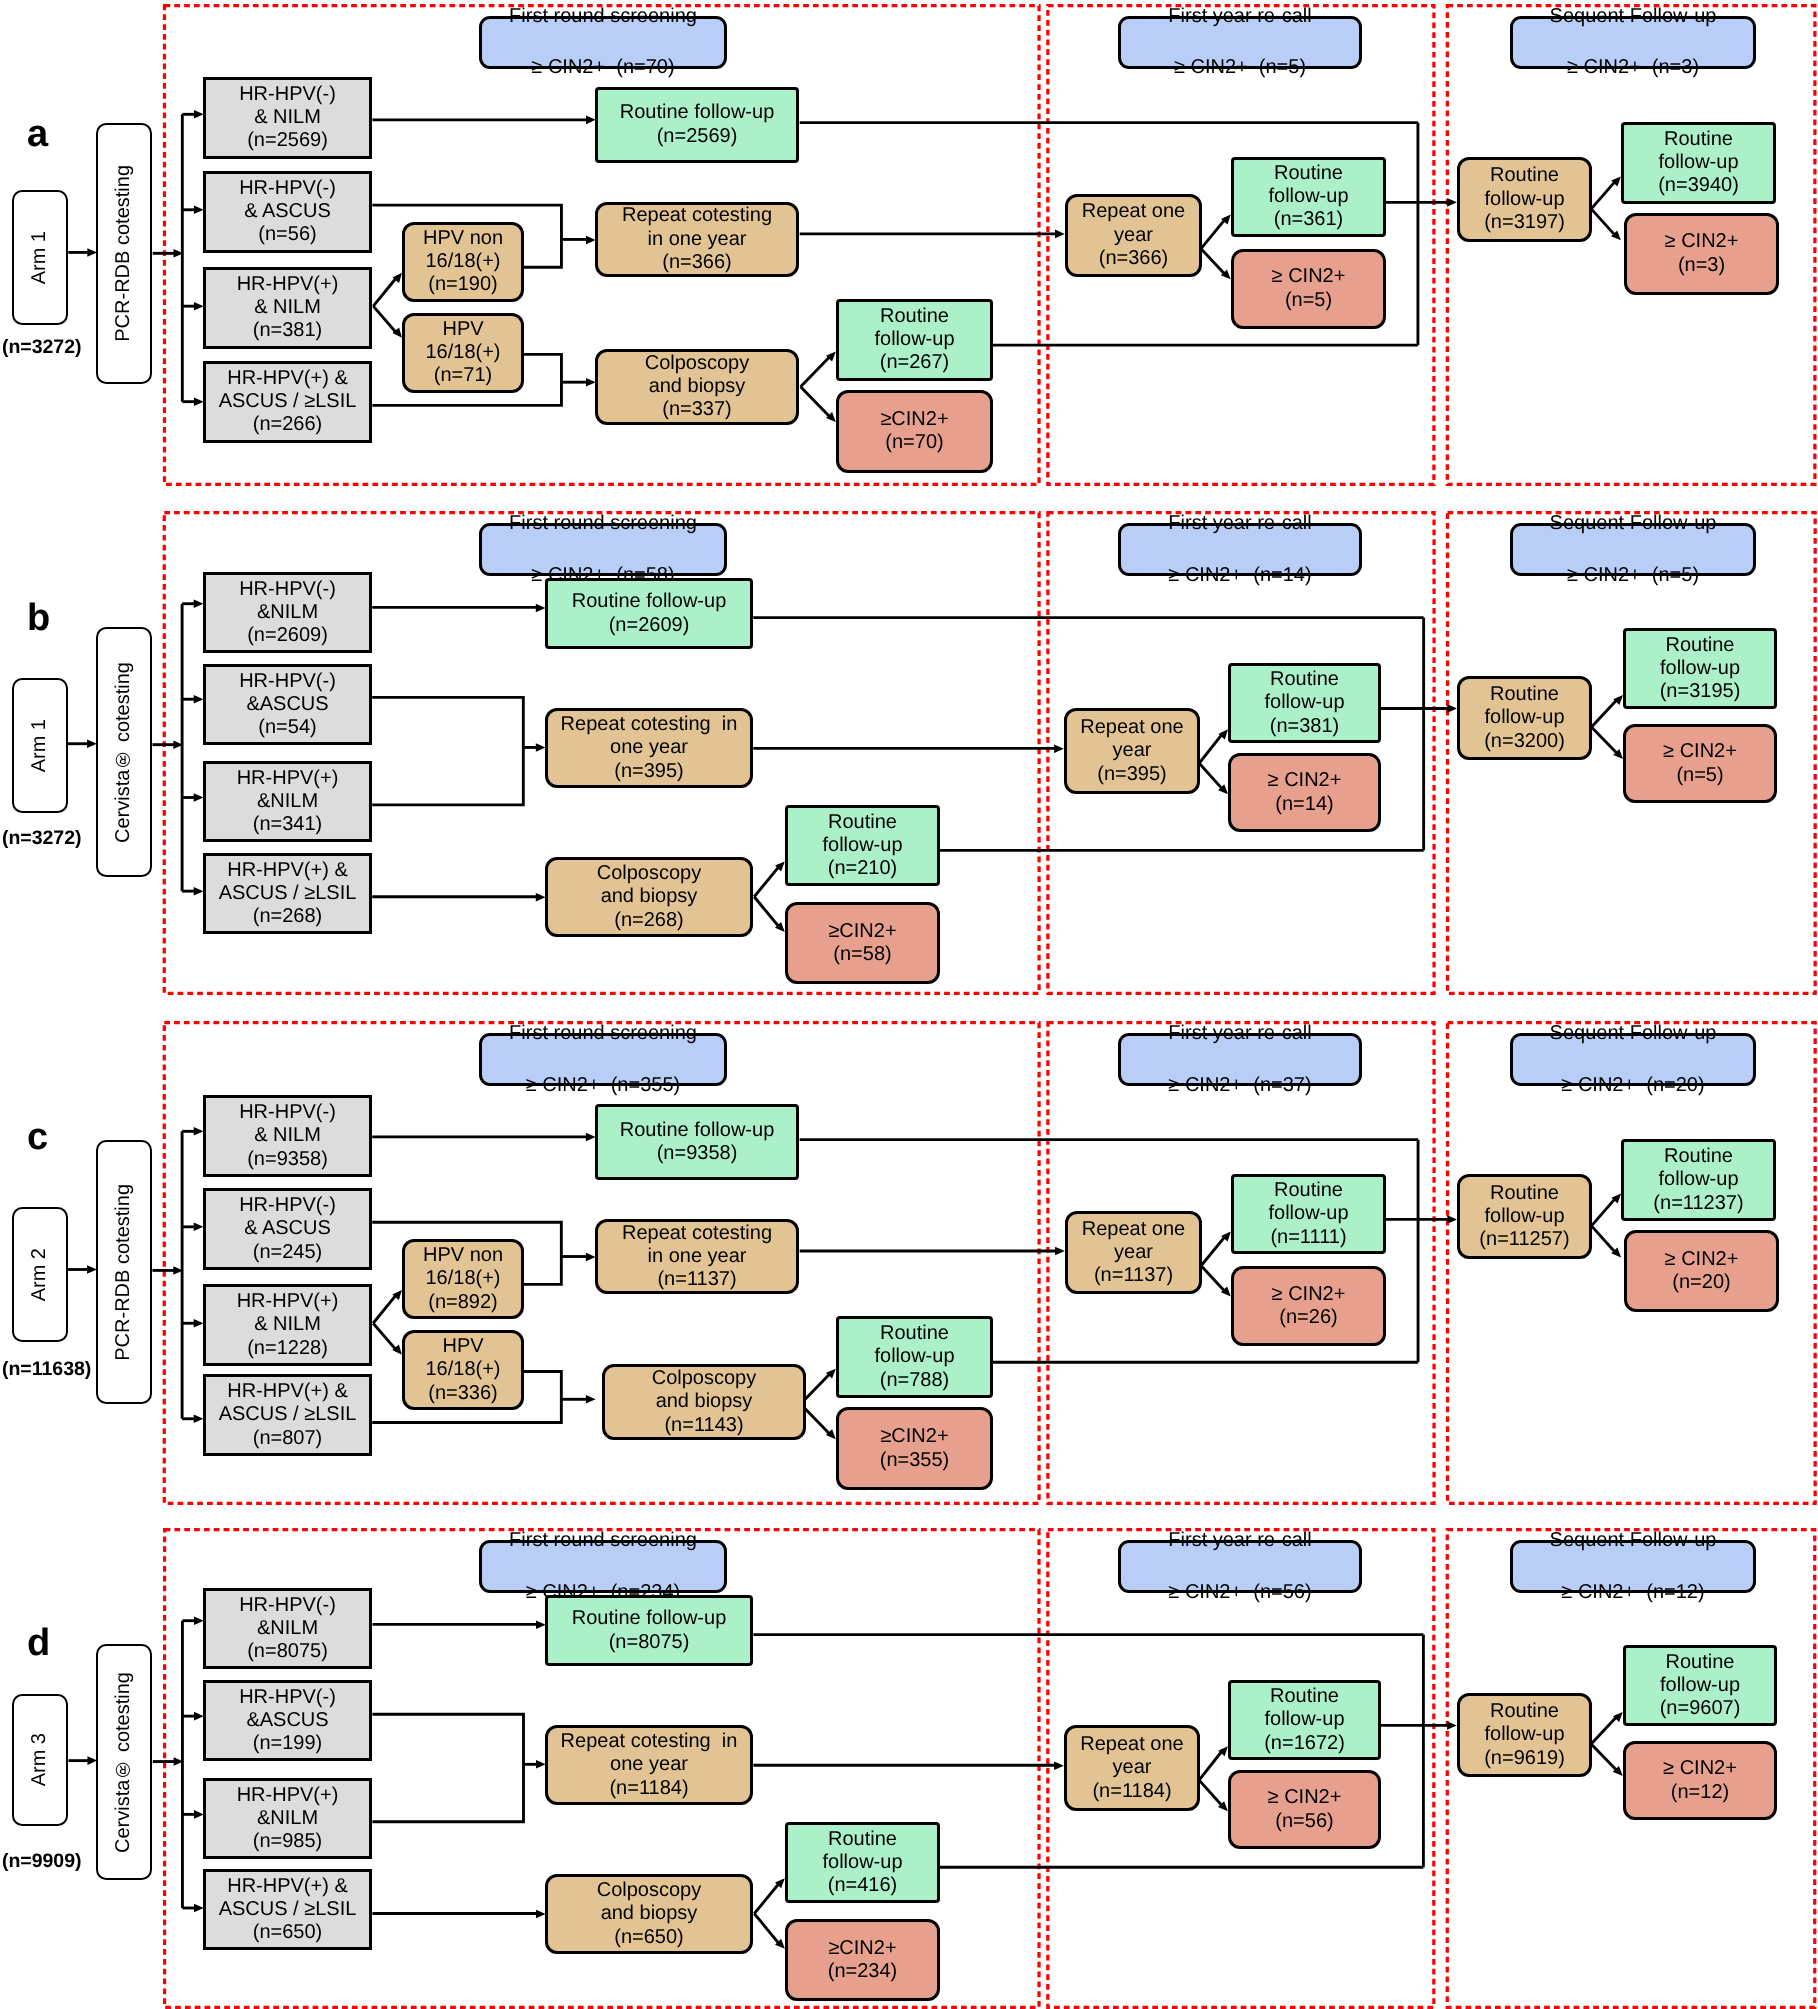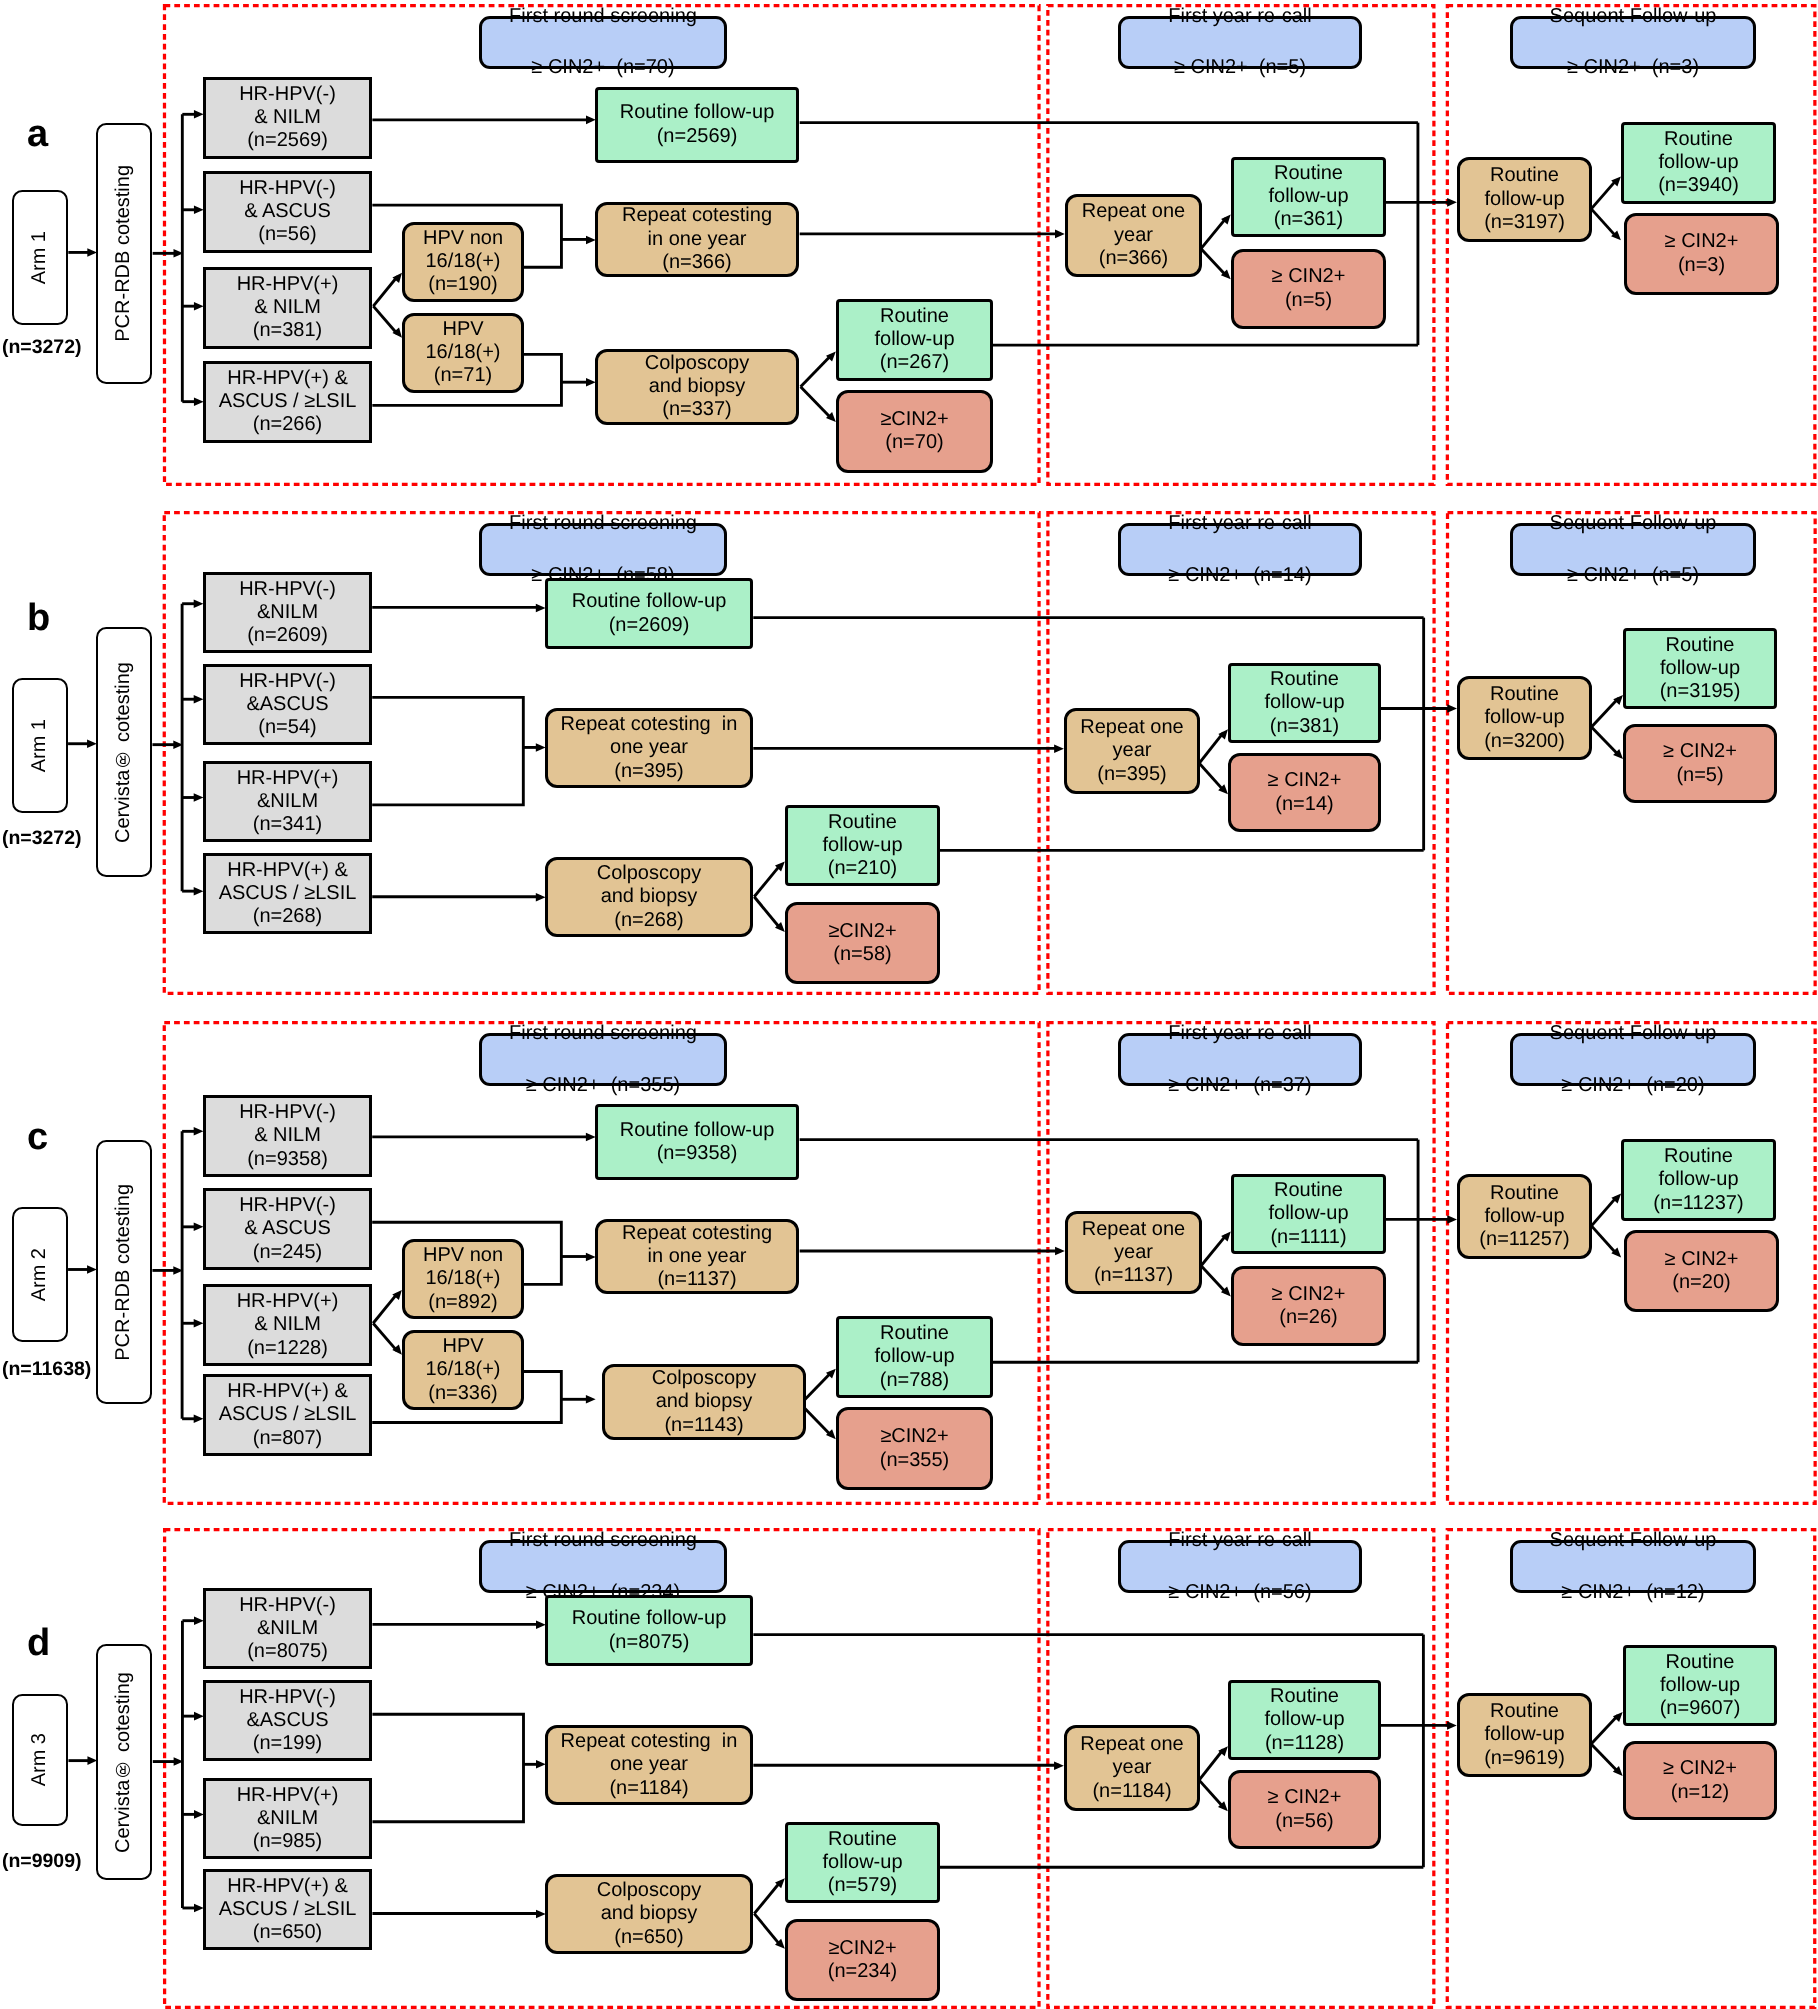--- a/index.html
+++ b/index.html
@@ -452,23 +452,23 @@
 <div class="box blue" style="left:479px;top:12px;width:248px;height:53px;font-size:20px;"><div>First round screening</div><div>≥ CIN2+  (n=234)</div></div>
 <div class="box blue" style="left:1118px;top:12px;width:244px;height:53px;font-size:20px;"><div>First year re-call</div><div>≥ CIN2+  (n=56)</div></div>
 <div class="box blue" style="left:1510px;top:12px;width:246px;height:53px;font-size:20px;"><div>Sequent Follow-up</div><div>≥ CIN2+  (n=12)</div></div>
 <div class="box gray" style="left:203px;top:60px;width:169px;height:81px;font-size:20px;"><div>HR-HPV(-)</div><div>&amp;NILM</div><div>(n=8075)</div></div>
 <div class="box gray" style="left:203px;top:152px;width:169px;height:81px;font-size:20px;"><div>HR-HPV(-)</div><div>&amp;ASCUS</div><div>(n=199)</div></div>
 <div class="box gray" style="left:203px;top:250px;width:169px;height:81px;font-size:20px;"><div>HR-HPV(+)</div><div>&amp;NILM</div><div>(n=985)</div></div>
 <div class="box gray" style="left:203px;top:341px;width:169px;height:81px;font-size:20px;"><div>HR-HPV(+) &amp;</div><div>ASCUS / ≥LSIL</div><div>(n=650)</div></div>
 <div class="box green" style="left:545px;top:67px;width:208px;height:71px;font-size:20px;"><div>Routine follow-up</div><div>(n=8075)</div></div>
 <div class="box tan" style="left:545px;top:197px;width:208px;height:80px;font-size:20px;"><div>Repeat cotesting  in</div><div>one year</div><div>(n=1184)</div></div>
 <div class="box tan" style="left:545px;top:346px;width:208px;height:80px;font-size:20px;"><div>Colposcopy</div><div>and biopsy</div><div>(n=650)</div></div>
-<div class="box green" style="left:785px;top:294px;width:155px;height:81px;font-size:20px;"><div>Routine</div><div>follow-up</div><div>(n=579)</div></div>
+<div class="box green" style="left:785px;top:294px;width:155px;height:81px;font-size:20px;"><div>Routine</div><div>follow-up</div><div>(n=416)</div></div>
 <div class="box salmon" style="left:785px;top:391px;width:155px;height:82px;font-size:20px;"><div>≥CIN2+</div><div>(n=234)</div></div>
 <div class="box tan" style="left:1064px;top:197px;width:136px;height:86px;font-size:20px;"><div>Repeat one</div><div>year</div><div>(n=1184)</div></div>
-<div class="box green" style="left:1228px;top:152px;width:153px;height:80px;font-size:20px;"><div>Routine</div><div>follow-up</div><div>(n=1128)</div></div>
+<div class="box green" style="left:1228px;top:152px;width:153px;height:80px;font-size:20px;"><div>Routine</div><div>follow-up</div><div>(n=1672)</div></div>
 <div class="box salmon" style="left:1228px;top:242px;width:153px;height:79px;font-size:20px;"><div>≥ CIN2+</div><div>(n=56)</div></div>
 <div class="box tan" style="left:1457px;top:165px;width:135px;height:84px;font-size:20px;"><div>Routine</div><div>follow-up</div><div>(n=9619)</div></div>
 <div class="box green" style="left:1623px;top:117px;width:154px;height:81px;font-size:20px;"><div>Routine</div><div>follow-up</div><div>(n=9607)</div></div>
 <div class="box salmon" style="left:1623px;top:213px;width:154px;height:79px;font-size:20px;"><div>≥ CIN2+</div><div>(n=12)</div></div>
 </div>
 </div>
 
 
 </body></html>

